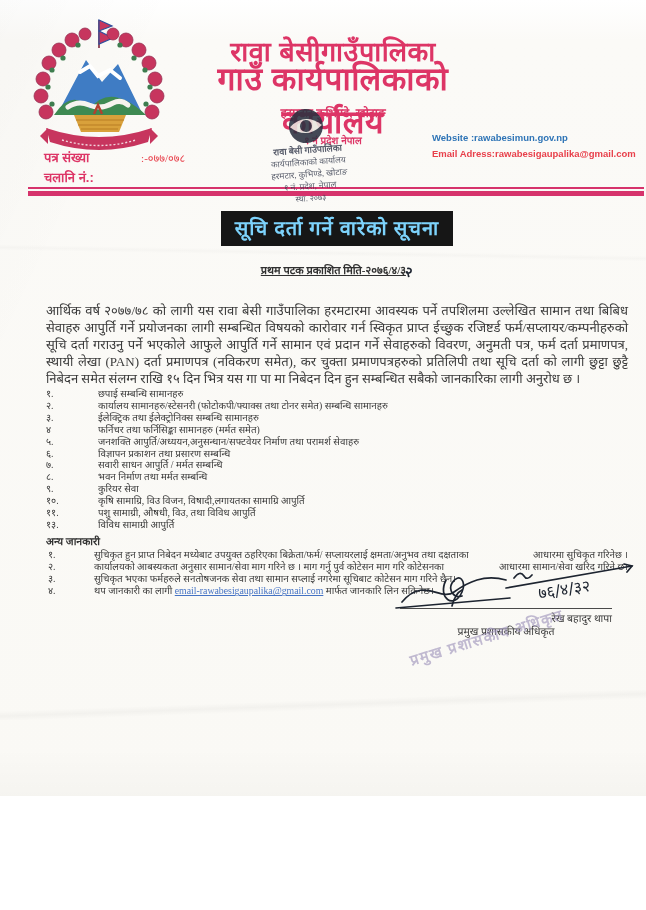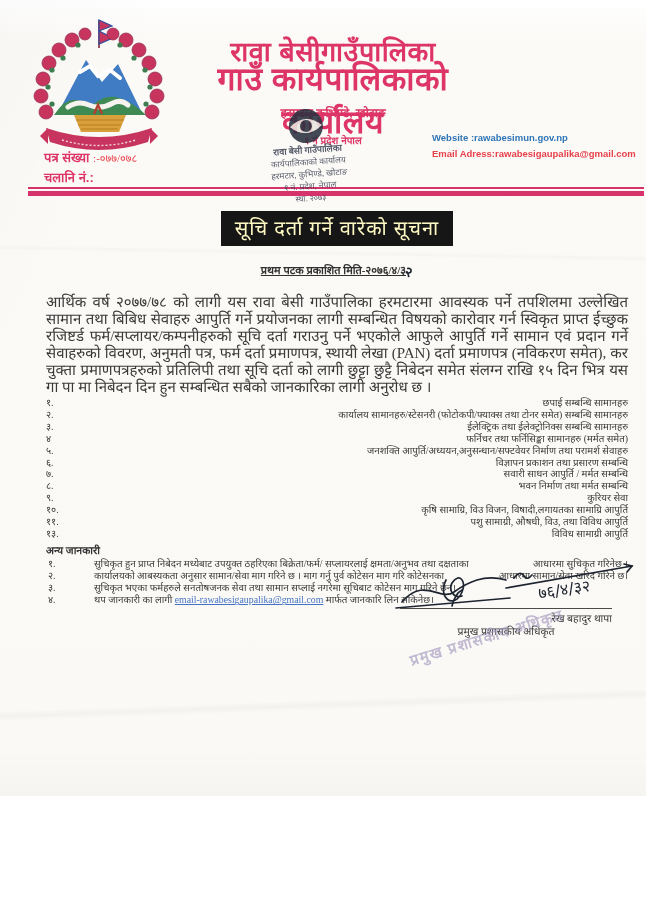--- a/index.html
+++ b/index.html
@@ -24,44 +24,44 @@
   .logo{position:absolute;left:28px;top:14px;width:142px;height:152px;}
   .titles{position:absolute;left:168px;top:0;width:330px;text-align:center;color:var(--crimson);
     font-family:"Liberation Sans","DejaVu Sans",sans-serif;font-weight:bold;}
   .t1{position:absolute;left:0;width:100%;top:32px;font-size:27px;letter-spacing:0.5px;}
   .t2{position:absolute;left:0;width:100%;top:56px;font-size:32px;letter-spacing:0.5px;}
   .t3{position:absolute;left:0;width:100%;top:104px;font-size:12px;}
   .t4{position:absolute;left:0;width:100%;top:133px;font-size:10px;}
   .hdr-stamp{position:absolute;left:238px;top:104px;width:140px;height:104px;z-index:3;}
   .meta-left{position:absolute;left:44px;top:148px;color:var(--crimson);
     font-family:"Liberation Sans","DejaVu Sans",sans-serif;font-weight:bold;font-size:13px;line-height:20px;}
-  .meta-left .val{color:var(--red);font-weight:normal;font-size:11px;font-family:"Liberation Serif",serif;}
+  .meta-left .val{color:var(--red);font-weight:normal;font-size:11px;font-family:"Liberation Serif",serif;margin-left:48px;}
   .meta-right{position:absolute;left:432px;top:130px;
     font-family:"Liberation Sans","DejaVu Sans",sans-serif;font-weight:bold;font-size:9.5px;line-height:16px;}
   .meta-right .web{color:var(--blue);}
   .meta-right .mail{color:var(--red);}
   .divider{position:absolute;left:28px;top:187px;width:616px;}
   .divider .thin{height:2px;background:var(--divider);margin-bottom:2px;}
   .divider .thick{height:5px;background:var(--divider);}
 
   
   .content{position:absolute;left:46px;top:211px;width:582px;color:var(--ink);}
   .title-wrap{text-align:center;}
-  .notice-title{display:inline-block;background:#161616;color:#fef9c3;
-    font-size:20px;font-weight:normal;padding:3px 14px 5px 14px;letter-spacing:1px;}
+  .notice-title{display:inline-block;background:#161616;color:#7dd3fc;
+    font-size:20px;font-weight:bold;padding:3px 14px 5px 14px;letter-spacing:1px;}
   .pub-line{text-align:center;margin-top:13px;font-size:11px;font-weight:bold;color:#303030;}
   .pub-line .printed{text-decoration:underline;text-align:center;}
   .pub-hand{display:inline-block;transform:rotate(14deg) translateY(3px);
     font-size:14px;color:#1d2430;font-weight:bold;}
-  .body-para{margin-top:16px;font-size:15px;line-height:17px;text-align:justify;color:#3a3a3a;}
+  .body-para{margin-top:24px;font-size:13px;line-height:17px;text-align:justify;color:#3a3a3a;}
   .sec-heading{margin-top:2px;font-size:10.5px;font-weight:bold;text-decoration:underline;color:#333;}
   .list{margin-top:1px;}
   .li-row{display:flex;font-size:9.8px;line-height:11.9px;color:#3a3a3a;}
   .li-no{width:52px;flex:0 0 52px;}
-  .li-txt{flex:1;text-align:right;}
+  .li-txt{flex:1;}
   .other-heading{margin-top:3px;font-size:10.5px;font-weight:bold;color:#333;}
   .oi-row{display:flex;font-size:9.8px;line-height:12.2px;color:#3a3a3a;}
   .oi-no{width:46px;flex:0 0 46px;padding-left:2px;}
   .oi-body{flex:1;display:flex;justify-content:space-between;}
   .oi-tail{white-space:nowrap;padding-left:6px;}
   .email-link{color:#4472c4;text-decoration:underline;}
 
   
   .sig-area{position:absolute;left:388px;top:562px;width:252px;height:140px;}
   .sig-script{position:absolute;left:0;top:0;width:252px;height:52px;}

